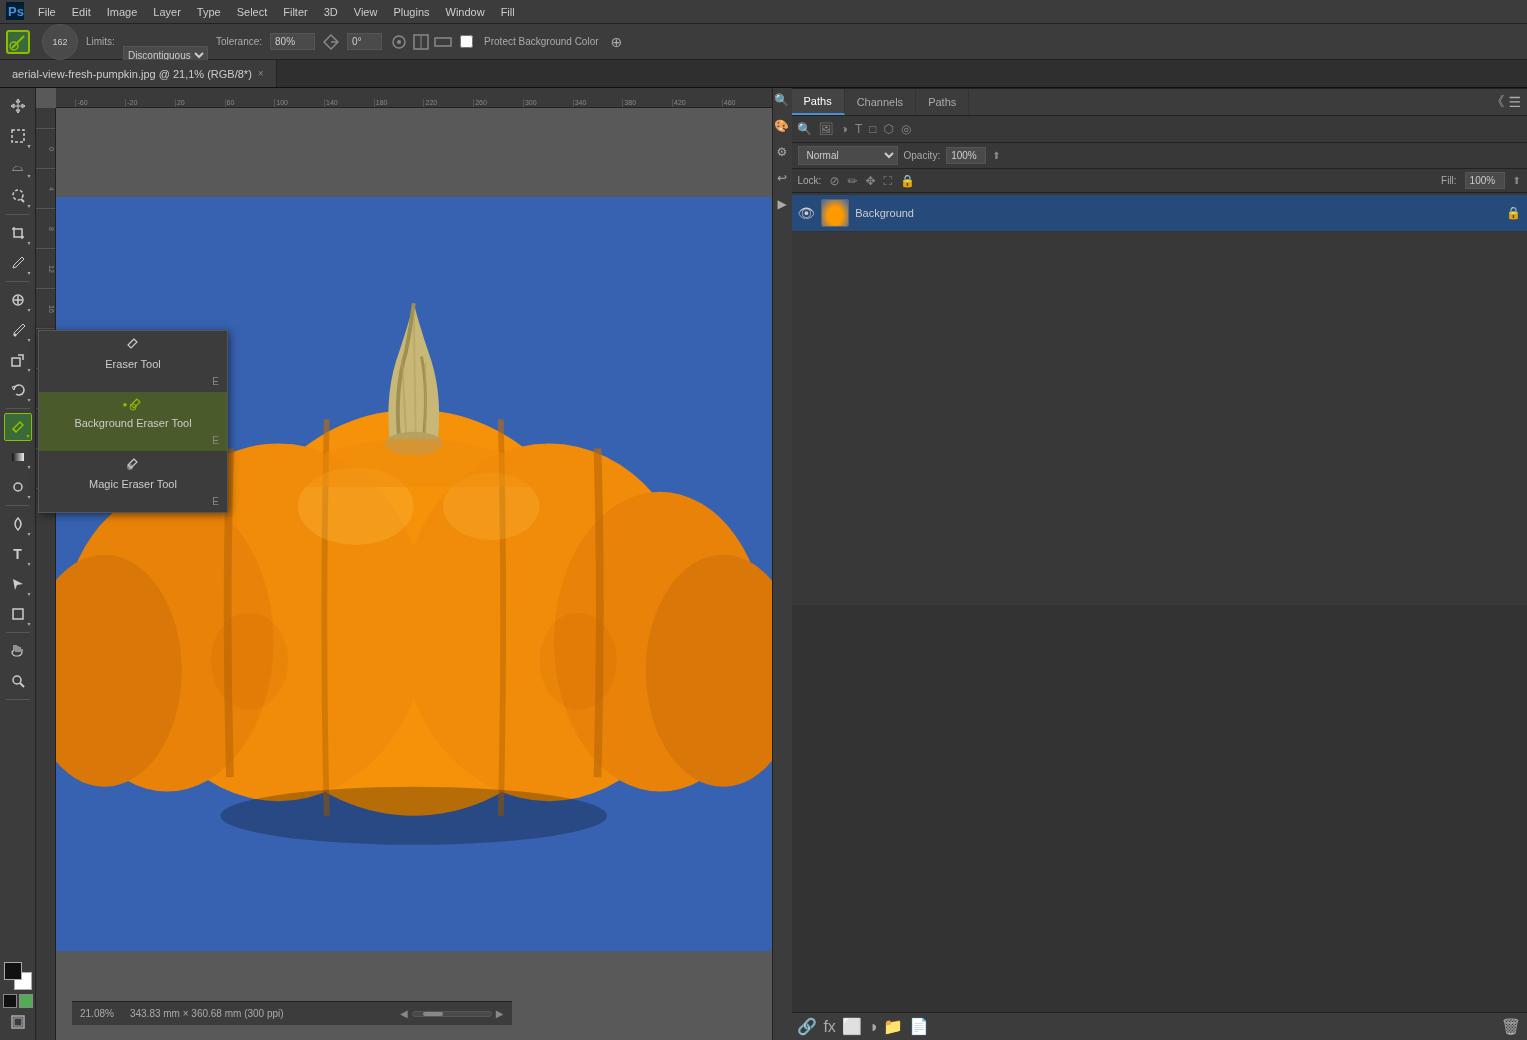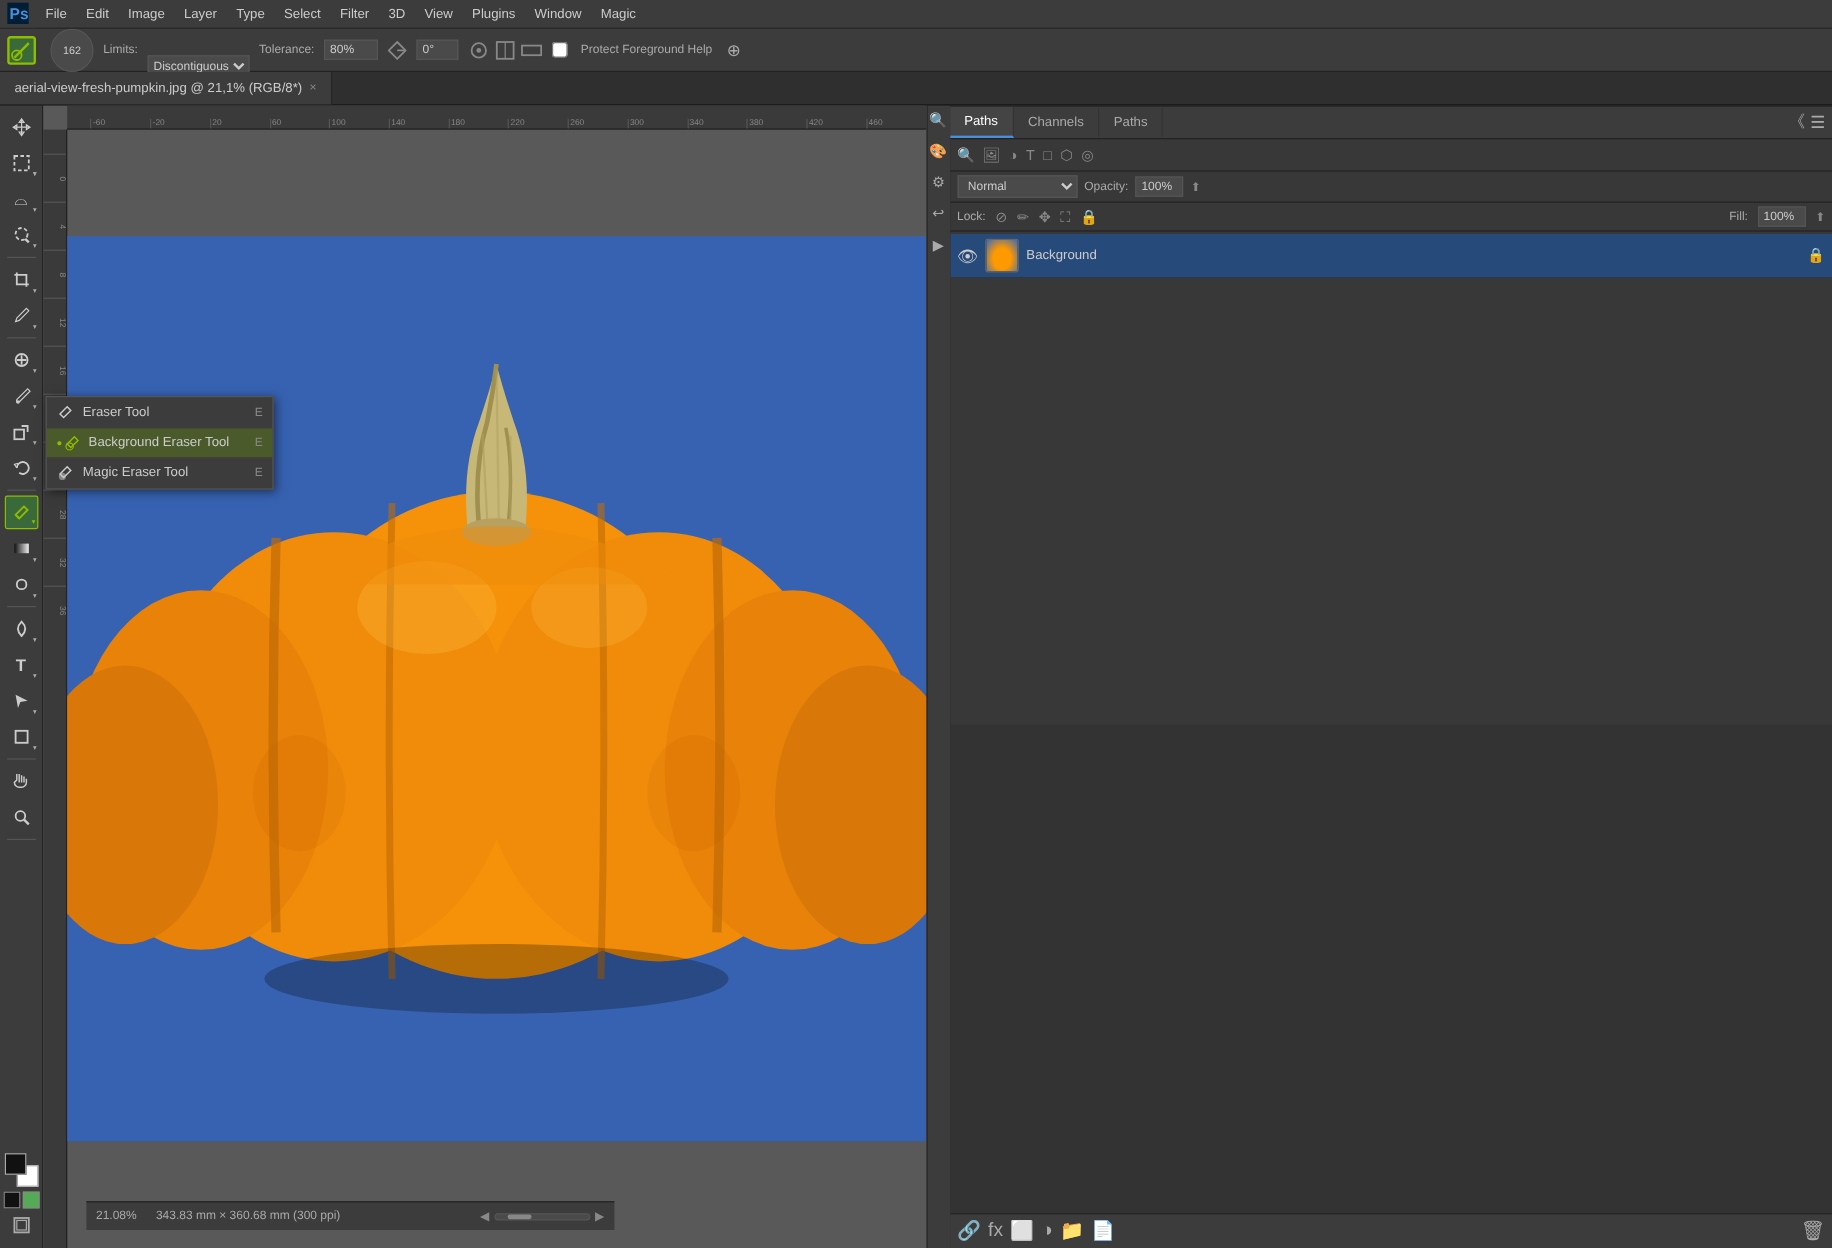--- a/index.html
+++ b/index.html
@@ -28,21 +28,21 @@
 
     
     #toolbar { width: 36px; background: #3c3c3c; border-right: 1px solid #222; display: flex; flex-direction: column; align-items: center; padding: 4px 0; gap: 2px; position: relative; }
     .tool-btn { width: 28px; height: 28px; display: flex; align-items: center; justify-content: center; background: transparent; border: none; cursor: pointer; border-radius: 2px; color: #ccc; font-size: 14px; position: relative; }
     .tool-btn.active { background: #3a6a3a; border: 1px solid #8fbc00; }
     .tool-sep { width: 24px; height: 1px; background: #555; margin: 2px 0; }
     .tool-arrow { position: absolute; bottom: 1px; right: 1px; font-size: 6px; color: #aaa; }
 
     
     #context-menu { position: absolute; left: 38px; top: 330px; width: 190px; background: #3c3c3c; border: 1px solid #555; z-index: 100; box-shadow: 2px 2px 8px rgba(0,0,0,0.5); }
-    .ctx-item { display: flex; align-items: center; padding: 5px 8px; cursor: pointer; gap: 6px; font-size: 11px; }
+    .ctx-item { display: flex; align-items: center; padding: 5px 8px; cursor: pointer; gap: 6px; font-size: 11px; flex-direction: column; }
     .ctx-item.active { background: #4a5a2a; }
     .ctx-item .shortcut { margin-left: auto; color: #888; font-size: 10px; }
     .ctx-icon { width: 16px; height: 16px; display: flex; align-items: center; justify-content: center; font-size: 12px; }
 
     
     #canvas-area { flex: 1; background: #595959; position: relative; overflow: hidden; }
     #ruler-top { position: absolute; top: 0; left: 20px; right: 0; height: 20px; background: #3a3a3a; border-bottom: 1px solid #222; display: flex; align-items: flex-end; font-size: 8px; color: #888; }
     #ruler-left { position: absolute; top: 20px; left: 0; width: 20px; bottom: 0; background: #3a3a3a; border-right: 1px solid #222; display: flex; flex-direction: column; font-size: 8px; color: #888; }
     #canvas-content { position: absolute; top: 20px; left: 20px; right: 0; bottom: 0; display: flex; align-items: center; justify-content: center; }
     #pumpkin-canvas { width: 740px; height: 780px; position: relative; }
@@ -115,21 +115,21 @@
   <div class="menu-item">Edit</div>
   <div class="menu-item">Image</div>
   <div class="menu-item">Layer</div>
   <div class="menu-item">Type</div>
   <div class="menu-item">Select</div>
   <div class="menu-item">Filter</div>
   <div class="menu-item">3D</div>
   <div class="menu-item">View</div>
   <div class="menu-item">Plugins</div>
   <div class="menu-item">Window</div>
-  <div class="menu-item">Magic</div>
+  <div class="menu-item">Fill</div>
 </div>
 
 <div id="optionsbar">
   <div class="tool-icon-opt">
     <svg width="18" height="18" viewBox="0 0 18 18">
       <line x1="3" y1="15" x2="15" y2="3" stroke="#8fbc00" stroke-width="2"></line>
       <circle cx="5" cy="13" r="4" fill="none" stroke="#8fbc00" stroke-width="1.5"></circle>
     </svg>
   </div>
   <div style="display:flex;flex-direction:column;align-items:center;justify-content:center;width:36px;height:36px;background:#4a4a4a;border:1px solid #555;border-radius:50%;cursor:pointer;">
@@ -155,21 +155,21 @@
       </svg>
     <svg width="18" height="18" viewBox="0 0 18 18" style="cursor:pointer;">
         <rect x="2" y="2" width="14" height="14" fill="none" stroke="#888" stroke-width="1.5"></rect>
         <line x1="9" y1="2" x2="9" y2="16" stroke="#888" stroke-width="1"></line>
       </svg>
     <svg width="18" height="18" viewBox="0 0 18 18" style="cursor:pointer;">
         <rect x="1" y="5" width="16" height="8" fill="none" stroke="#888" stroke-width="1.5"></rect>
       </svg>
   </div>
   <input type="checkbox" class="opt-checkbox" style="">
-  <span class="opt-label">Protect Foreground Help</span>
+  <span class="opt-label">Protect Background Color</span>
   <div style="margin-left:4px;font-size:14px;color:#aaa;cursor:pointer;">⊕</div>
 </div>
 
 <div id="tabbar">
   <div class="tab">
     <span>aerial-view-fresh-pumpkin.jpg @ 21,1% (RGB/8*)</span>
     <span class="close-btn">×</span>
   </div>
 </div>
 

